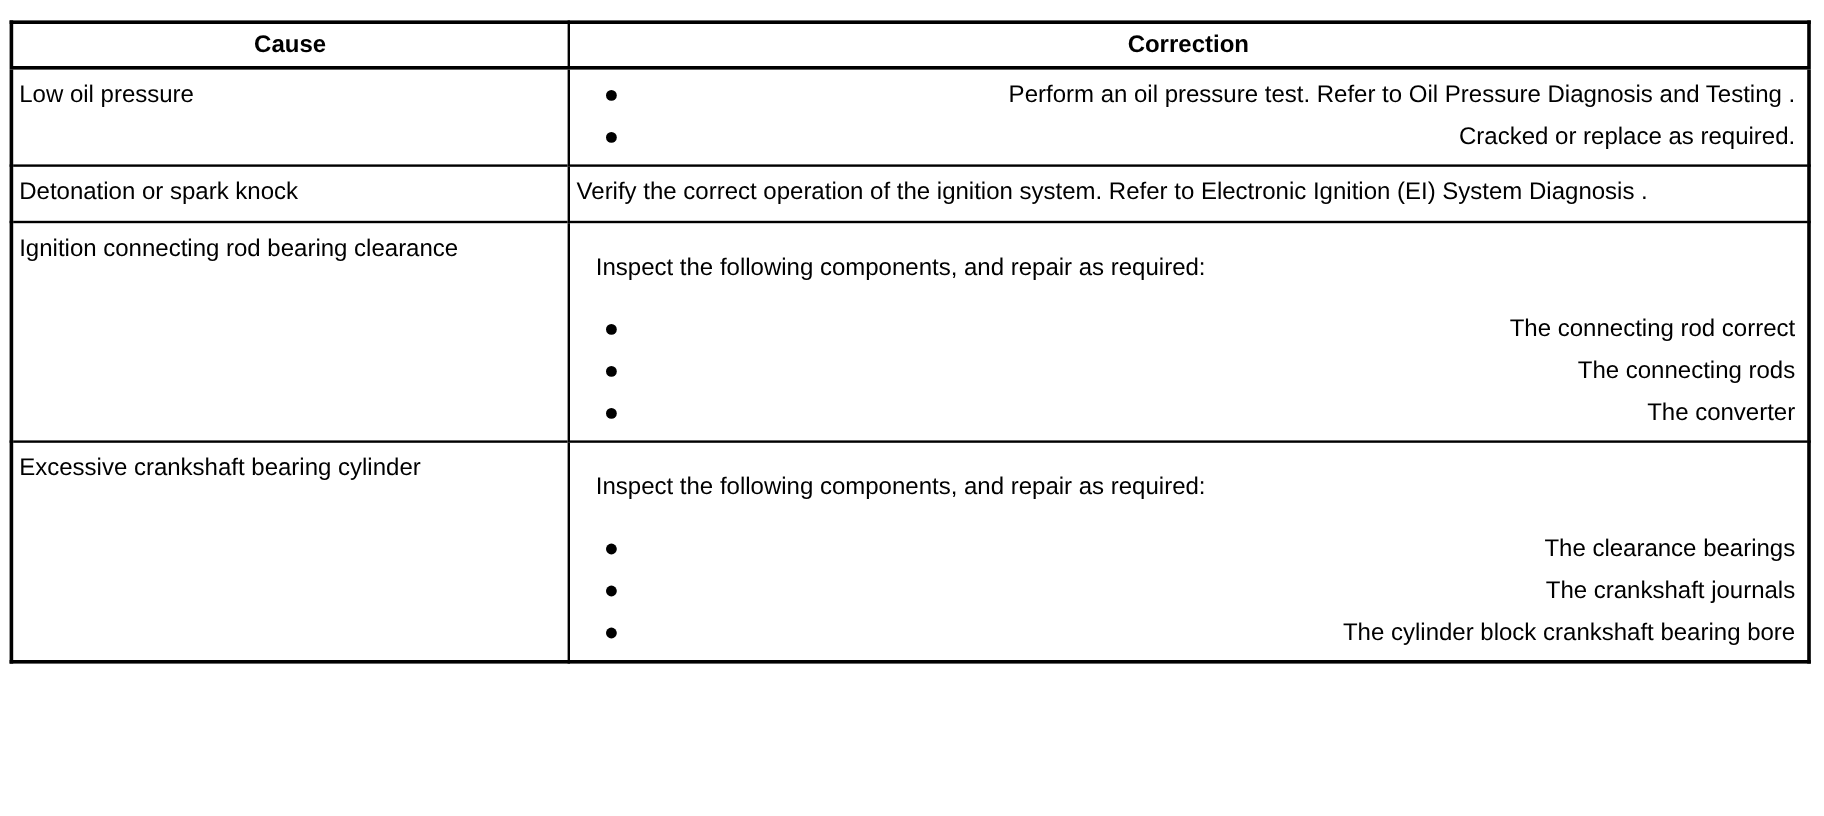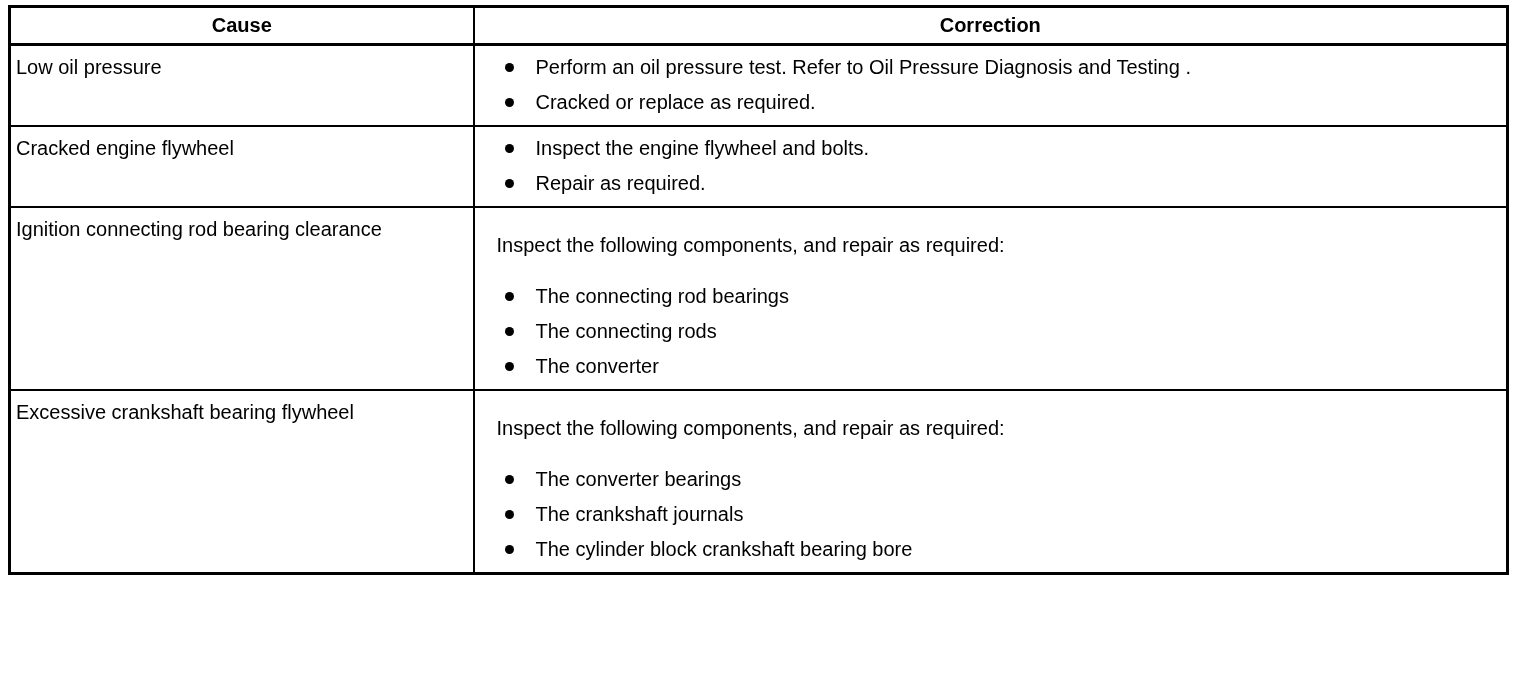--- a/index.html
+++ b/index.html
@@ -11,21 +11,21 @@
     width: 1520px;
     height: 680px;
     font-family: "Liberation Sans", sans-serif;
     color: #000000;
     overflow: hidden;
   }
 
   .table-wrap {
     position: absolute;
     left: 8px;
-    top: 5px;
+    top: 17px;
     width: 1498px;
   }
 
   table.diag-table {
     border-collapse: collapse;
     table-layout: fixed;
     width: 1498px;
     border: 3px solid #000;
   }
 
@@ -93,20 +93,21 @@
     left: 24px;
     top: 9px;
     width: 9px;
     height: 9px;
     background: #000;
     border-radius: 50%;
     display: block;
   }
   ul.bullets li .bullet-text {
     display: block;
+    text-align: right;
   }
 </style>
 </head>
 <body>
 
 <div class="table-wrap">
   <table class="diag-table">
     <colgroup>
       <col class="col-cause">
       <col class="col-corr">
@@ -128,67 +129,58 @@
               <span class="bullet-text">Perform an oil pressure test. Refer to Oil Pressure Diagnosis and Testing .</span>
             </li>
             <li>
               <span class="bullet-dot"></span>
               <span class="bullet-text">Cracked or replace as required.</span>
             </li>
           </ul>
         </td>
       </tr>
 
+      <tr>
+        <td class="cause-cell">Detonation or spark knock</td>
+        <td class="corr-cell">
+          <p class="plain-text">Verify the correct operation of the ignition system. Refer to Electronic Ignition (EI) System Diagnosis .</p>
+        </td>
+      </tr>
 
 
-      <tr>
-        <td class="cause-cell">Cracked engine flywheel</td>
-        <td class="corr-cell">
-          <ul class="bullets">
-            <li>
-              <span class="bullet-dot"></span>
-              <span class="bullet-text">Inspect the engine flywheel and bolts.</span>
-            </li>
-            <li>
-              <span class="bullet-dot"></span>
-              <span class="bullet-text">Repair as required.</span>
-            </li>
-          </ul>
-        </td>
-      </tr>
 
       <tr>
         <td class="cause-cell">Ignition connecting rod bearing clearance</td>
         <td class="corr-cell">
           <p class="lead-text">Inspect the following components, and repair as required:</p>
           <ul class="bullets has-lead">
             <li>
               <span class="bullet-dot"></span>
-              <span class="bullet-text">The connecting rod bearings</span>
+              <span class="bullet-text">The connecting rod correct</span>
             </li>
             <li>
               <span class="bullet-dot"></span>
               <span class="bullet-text">The connecting rods</span>
             </li>
             <li>
               <span class="bullet-dot"></span>
               <span class="bullet-text">The converter</span>
             </li>
           </ul>
         </td>
       </tr>
 
       <tr>
-        <td class="cause-cell">Excessive crankshaft bearing flywheel</td>
+        <td class="cause-cell">Excessive crankshaft bearing cylinder</td>
         <td class="corr-cell">
           <p class="lead-text">Inspect the following components, and repair as required:</p>
           <ul class="bullets has-lead">
             <li>
               <span class="bullet-dot"></span>
-              <span class="bullet-text">The converter bearings</span>
+              <span class="bullet-text">The clearance bearings</span>
             </li>
             <li>
               <span class="bullet-dot"></span>
               <span class="bullet-text">The crankshaft journals</span>
             </li>
             <li>
               <span class="bullet-dot"></span>
               <span class="bullet-text">The cylinder block crankshaft bearing bore</span>
             </li>
           </ul>

